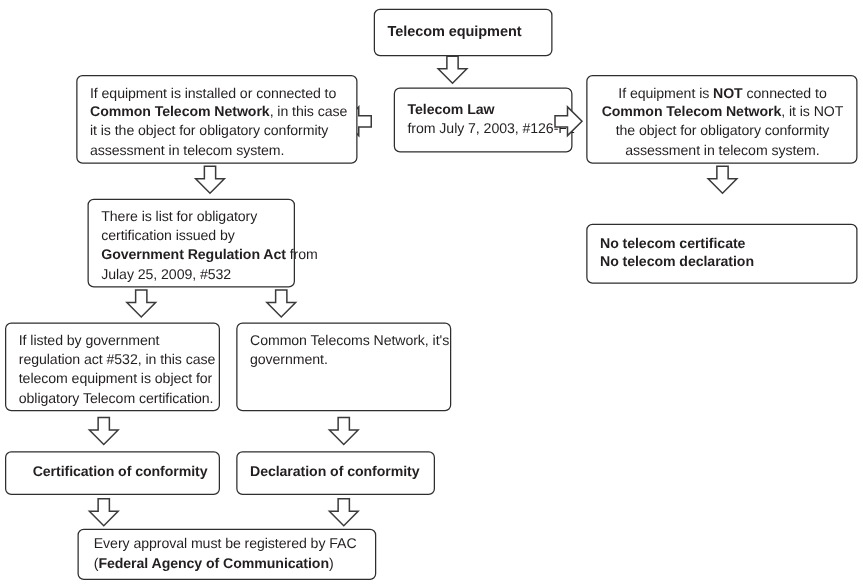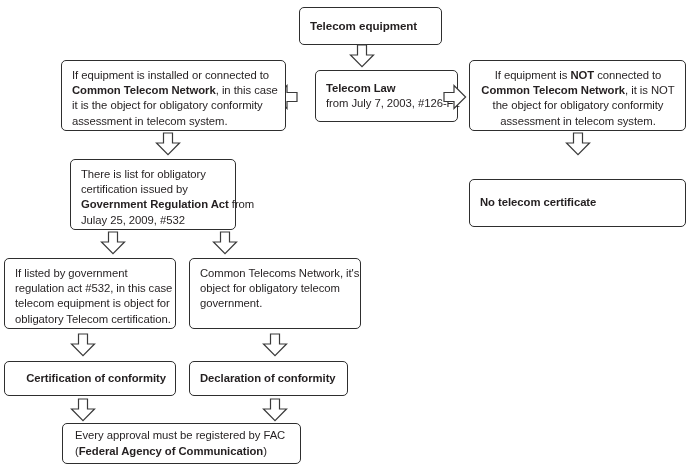--- a/index.html
+++ b/index.html
@@ -117,21 +117,20 @@
 
   <div class="node" style="left:4px; top:258px; width:172px; height:71px;">
     <span class="ln">If listed by government</span>
     <span class="ln">regulation act #532, in this case</span>
     <span class="ln">telecom equipment is object for</span>
     <span class="ln">obligatory Telecom certification.</span>
   </div>
 
   <div class="node" style="left:189px; top:258px; width:172px; height:71px;">
     <span class="ln">Common Telecoms Network, it's</span>
-    <span class="ln">object for obligatory telecom</span>
     <span class="ln">government.</span>
   </div>
 
   <div class="arrow" style="left:70px; top:333px;">
     <svg width="26" height="24" viewBox="0 0 26 24">
       <path class="shaft" d="M8.5,1 L17.5,1 L17.5,11 L24.5,11 L13,22.6 L1.5,11 L8.5,11 Z"></path>
     </svg>
   </div>
 
   <div class="arrow" style="left:262px; top:333px;">
@@ -173,15 +172,16 @@
   </div>
 
   <div class="arrow" style="left:565px; top:132px;">
     <svg width="26" height="24" viewBox="0 0 26 24">
       <path class="shaft" d="M8.5,1 L17.5,1 L17.5,11 L24.5,11 L13,22.6 L1.5,11 L8.5,11 Z"></path>
     </svg>
   </div>
 
   <div class="node bold-all vcenter" style="left:469px; top:143px; width:217px; height:48px;margin-top:36px;">
     <span class="ln">No telecom certificate</span>
+    <span class="ln">No telecom declaration</span>
   </div>
 
 </div>
 
 </body></html>

